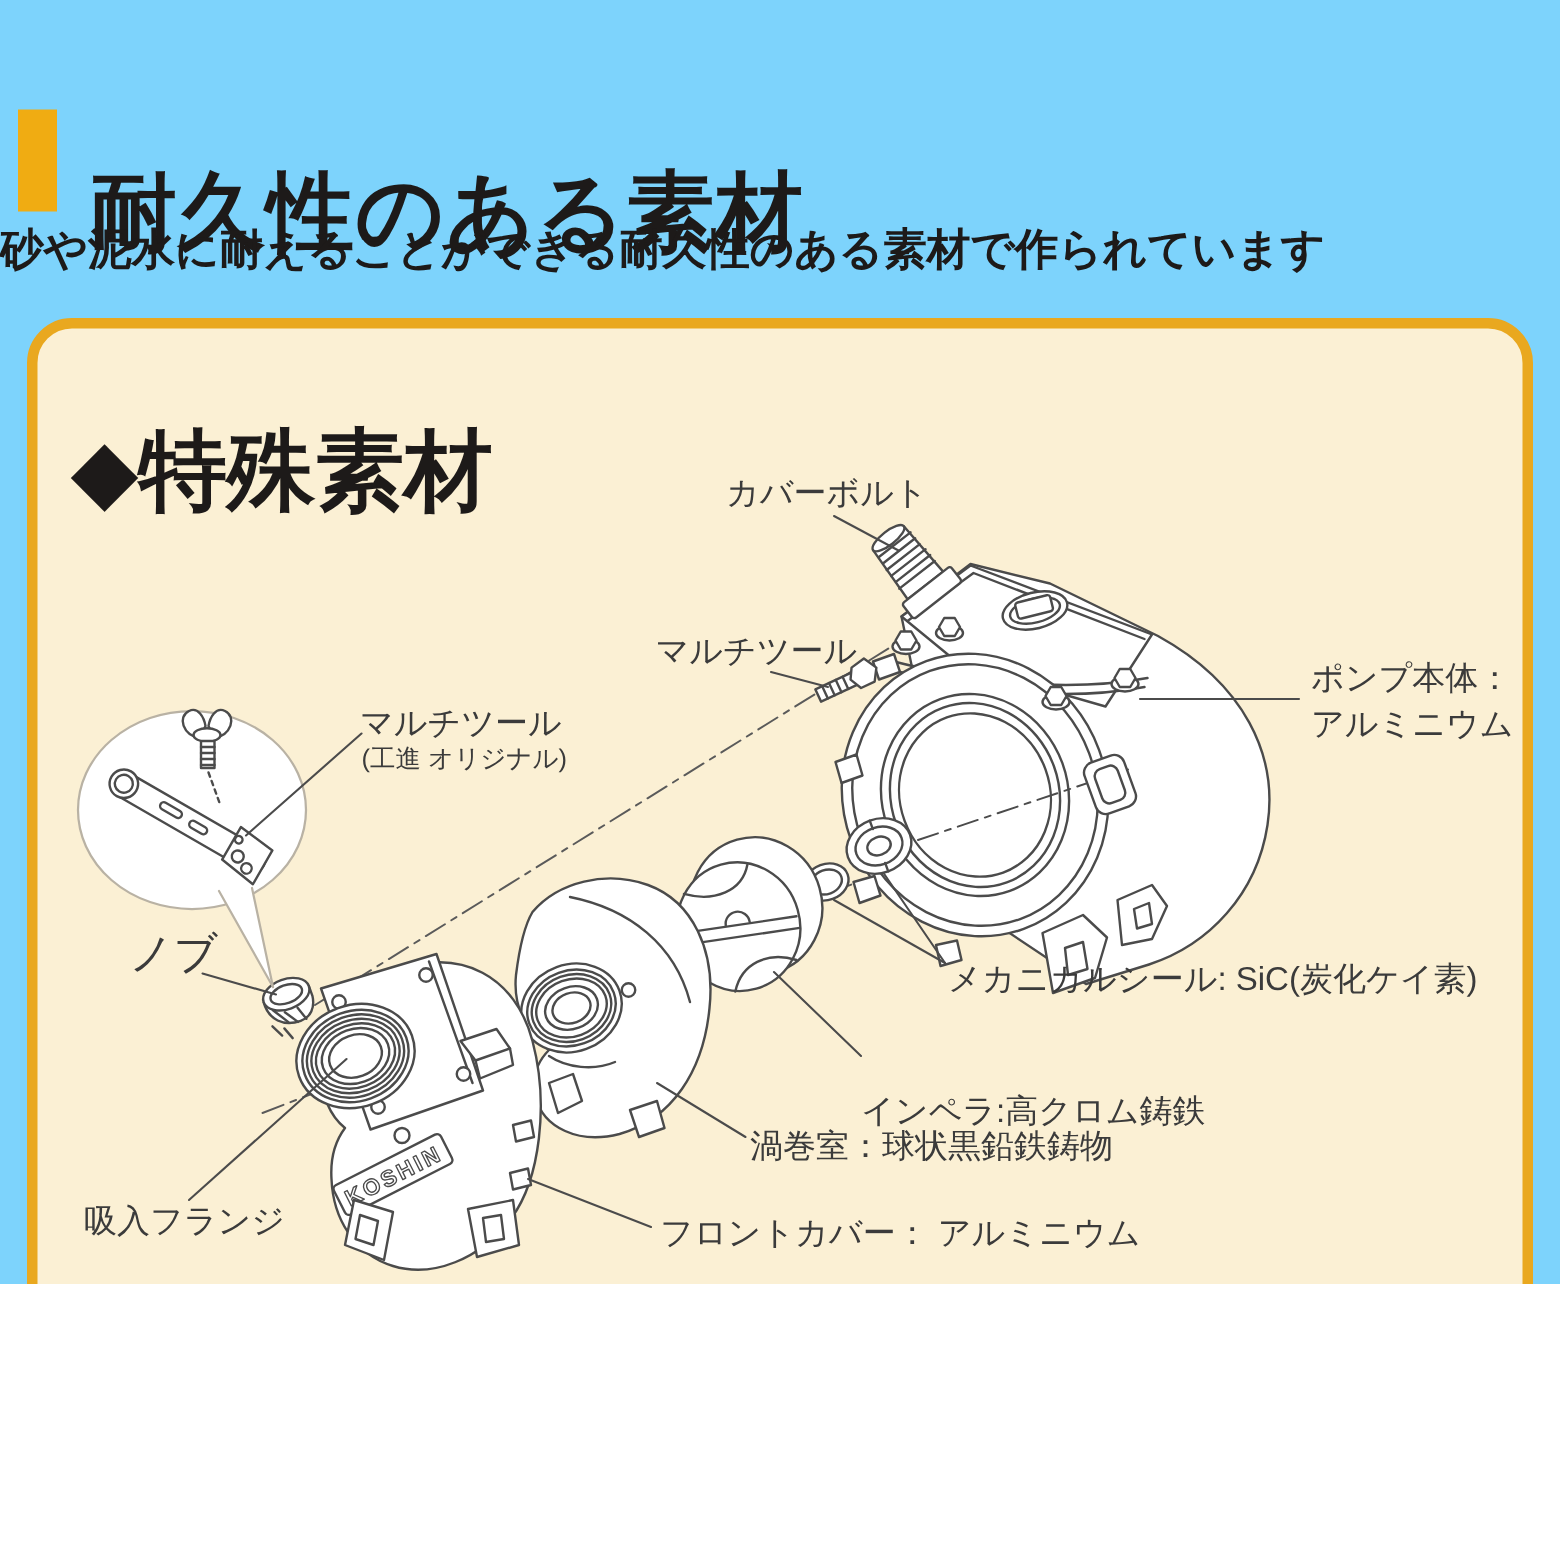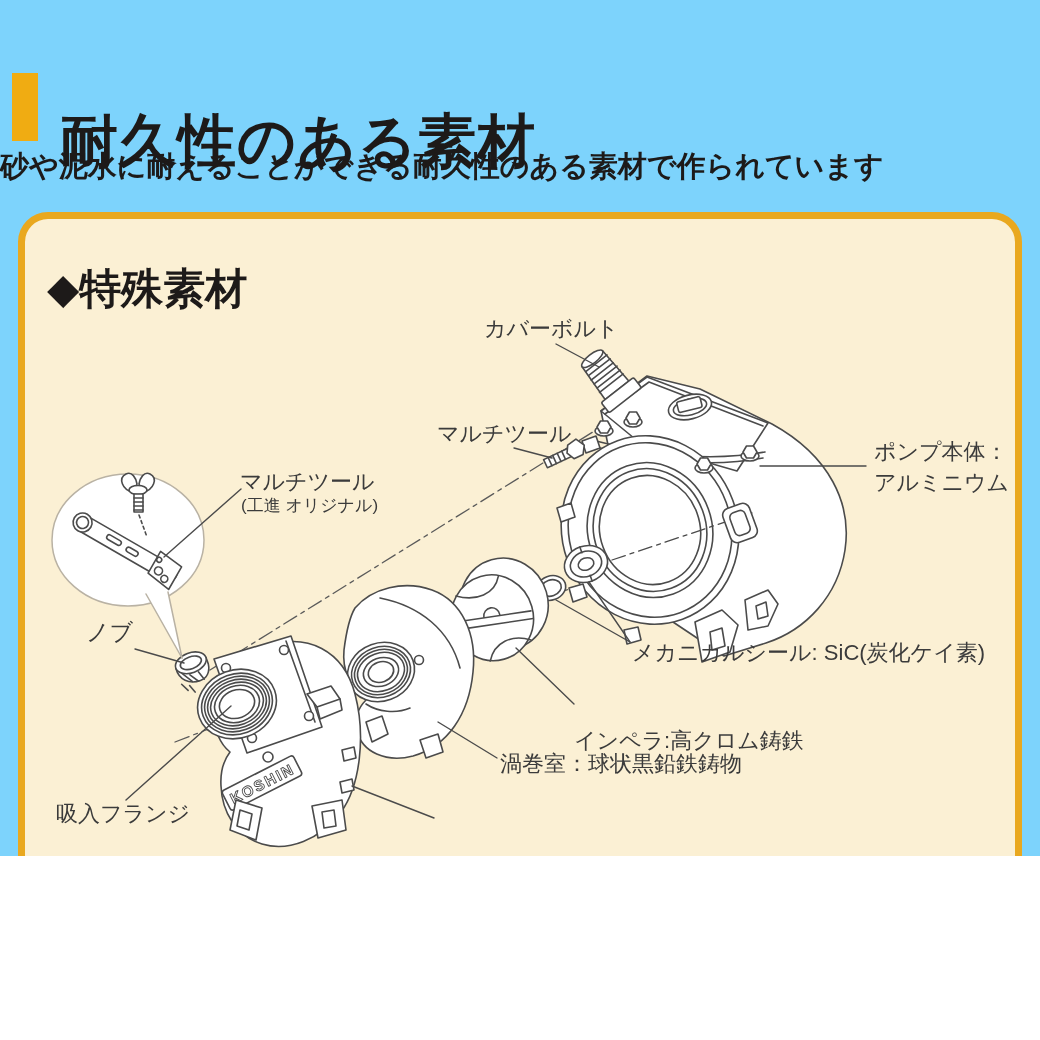--- a/index.html
+++ b/index.html
@@ -9,34 +9,34 @@
   
   .accent-bar{position:absolute;left:12px;top:73px;width:26px;height:68px;background:#F0AC12;}
   .main-title{position:absolute;left:60px;top:64px;font-size:58px;font-weight:900;
               color:#1d1a19;letter-spacing:1px;white-space:nowrap;}
   .subtitle{position:absolute;left:0;top:147px;font-size:29px;font-weight:700;
             color:#1d1a19;white-space:nowrap;}
 
   
   .panel{position:absolute;left:18px;top:212px;width:1004px;height:754px;box-sizing:border-box;
          background:#FBF0D4;border:7px solid #E9A81F;border-radius:30px;}
-  .panel-heading{position:absolute;left:47px;top:226px;font-size:42px;font-weight:900;
+  .panel-heading{position:absolute;left:47px;top:226px;font-size:59px;font-weight:900;
                  color:#1d1a19;white-space:nowrap;}
 
   
   .diagram{position:absolute;left:0;top:0;width:1040px;height:1040px;}
 
   
   .lbl{position:absolute;color:#3b3b3b;font-size:22px;font-weight:500;white-space:nowrap;line-height:1.2;}
   .lbl-discharge{left:484px;top:316px;}
   .lbl-coverbolt{left:437px;top:421px;}
   .lbl-pumpbody{left:874px;top:436px;line-height:31px;}
   .lbl-multitool{left:240px;top:469px;text-align:right;}
   .lbl-multitool-note{left:241px;top:496px;font-size:17px;}
-  .lbl-knob{left:86px;top:619px;font-size:23px;}
+  .lbl-knob{left:86px;top:619px;font-size:29px;}
   .lbl-seal{left:632px;top:640px;}
   .lbl-impeller{left:574px;top:696px;margin-top:32px;}
   .lbl-volute{left:500px;top:751px;}
   .lbl-suction{left:56px;top:801px;}
   .lbl-frontcover{left:440px;top:809px;}
 </style>
 </head>
 <body>
 
 <div class="page">
@@ -275,14 +275,15 @@
     <div>ポンプ本体：</div>
     <div>アルミニウム</div>
   </div>
   <div class="lbl lbl-multitool">マルチツール</div>
   <div class="lbl lbl-multitool-note">(工進 オリジナル)</div>
   <div class="lbl lbl-knob">ノブ</div>
   <div class="lbl lbl-seal">メカニカルシール: SiC(炭化ケイ素)</div>
   <div class="lbl lbl-impeller">インペラ:高クロム鋳鉄</div>
   <div class="lbl lbl-volute">渦巻室：球状黒鉛鉄鋳物</div>
   <div class="lbl lbl-suction">吸入フランジ</div>
+  <div class="lbl lbl-frontcover">フロントカバー： アルミニウム</div>
 
 </div>
 
 </body></html>

